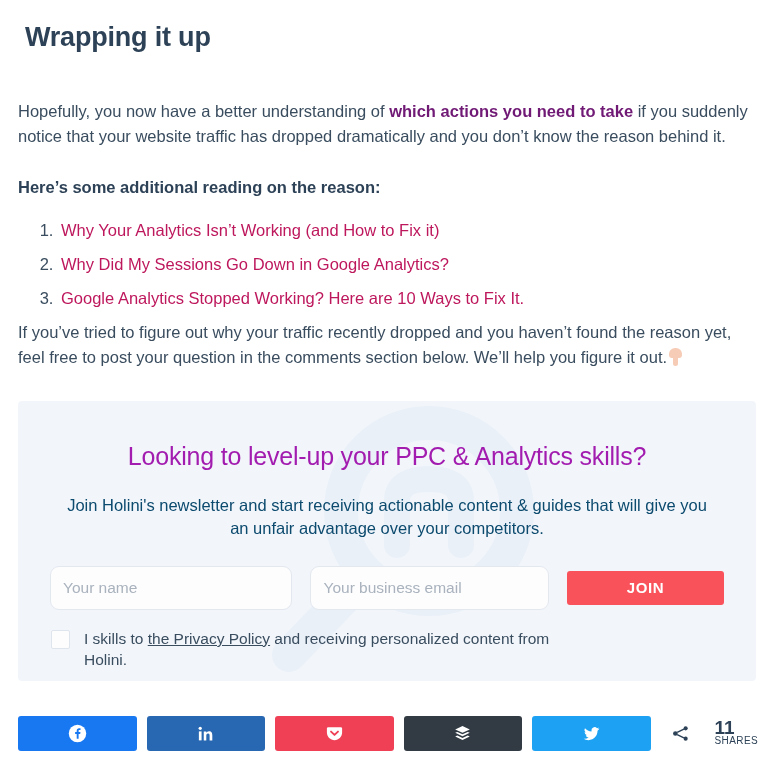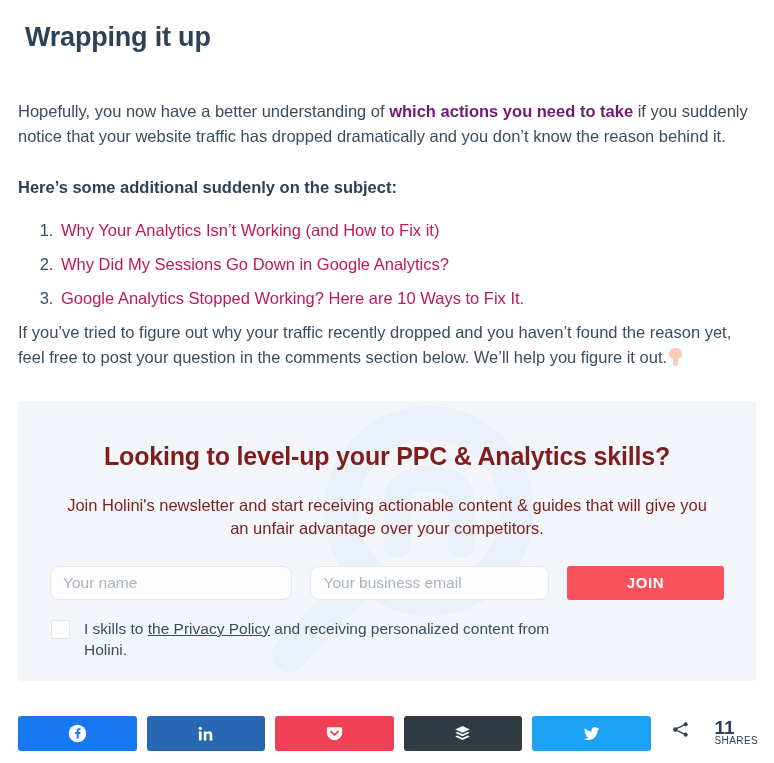--- a/index.html
+++ b/index.html
@@ -111,44 +111,44 @@
     pointer-events: none;
   }
   .cta-inner {
     position: relative;
     z-index: 2;
     text-align: center;
     padding-top: 40px;
   }
   .cta-title {
     font-size: 25px;
-    font-weight: bold;
-    color: #7f1d1d;
+    font-weight: normal;
+    color: #a21caf;
     margin: 0;
     line-height: 1.25;
     letter-spacing: -0.2px;
   }
   .cta-sub {
     font-size: 16.5px;
     line-height: 23px;
-    color: #7f1d1d;
+    color: #0c4a6e;
     margin: 0;
     margin-top: 21px;
     padding: 0 38px;
   }
   .cta-form {
     margin-top: 26px;
     display: flex;
     justify-content: center;
     align-items: center;
     gap: 18px;
     padding: 0 32px;
   }
   .field {
-    height: 34px;
+    height: 44px;
     border: 1px solid #e3e8ef;
     background: #fdfdfe;
     border-radius: 9px;
     font-family: "Liberation Sans", sans-serif;
     font-size: 15.5px;
     color: #3a4d5f;
     padding: 0 12px;
     outline: none;
   }
   .field::placeholder { color: #a9b2bd; }
@@ -211,21 +211,21 @@
     height: 35px;
     border-radius: 3px;
     display: flex;
     align-items: center;
     justify-content: center;
     cursor: pointer;
     border: none;
   }
   .share-count {
     display: flex;
-    align-items: flex-start;
+    align-items: center;
     margin-left: 10px;
     gap: 25px;
   }
   .share-count .count-num {
     font-size: 19px;
     font-weight: bold;
     color: #2d4257;
     line-height: 15px;
   }
   .share-count .count-lbl {
@@ -240,21 +240,21 @@
 </style>
 </head>
 <body>
 
 <div class="article">
 
   <h1 class="page-title">Wrapping it up</h1>
 
   <p class="para para-1"><span>Hopefully, you now have a better understanding of </span><strong>which actions you need to take</strong><span> if you suddenly notice that your website traffic has dropped dramatically and you don’t know the reason behind it.</span></p>
 
-  <p class="lead-in">Here’s some additional suddenly on the subject:</p>
+  <p class="lead-in">Here’s some additional reading on the reason:</p>
 
   <ol class="reading-list">
     <li><a href="#">Why Your Analytics Isn’t Working (and How to Fix it)</a></li>
     <li><a href="#">Why Did My Sessions Go Down in Google Analytics?</a></li>
     <li><a href="#">Google Analytics Stopped Working? Here are 10 Ways to Fix It.</a></li>
   </ol>
 
   <p class="para para-2"><span>If you’ve tried to figure out why your traffic recently dropped and you haven’t found the reason yet, feel free to post your question in the comments section below. We’ll help you figure it out.</span><span class="emoji-hand"><span class="palm"></span><span class="finger"></span></span></p>
 
 </div>

